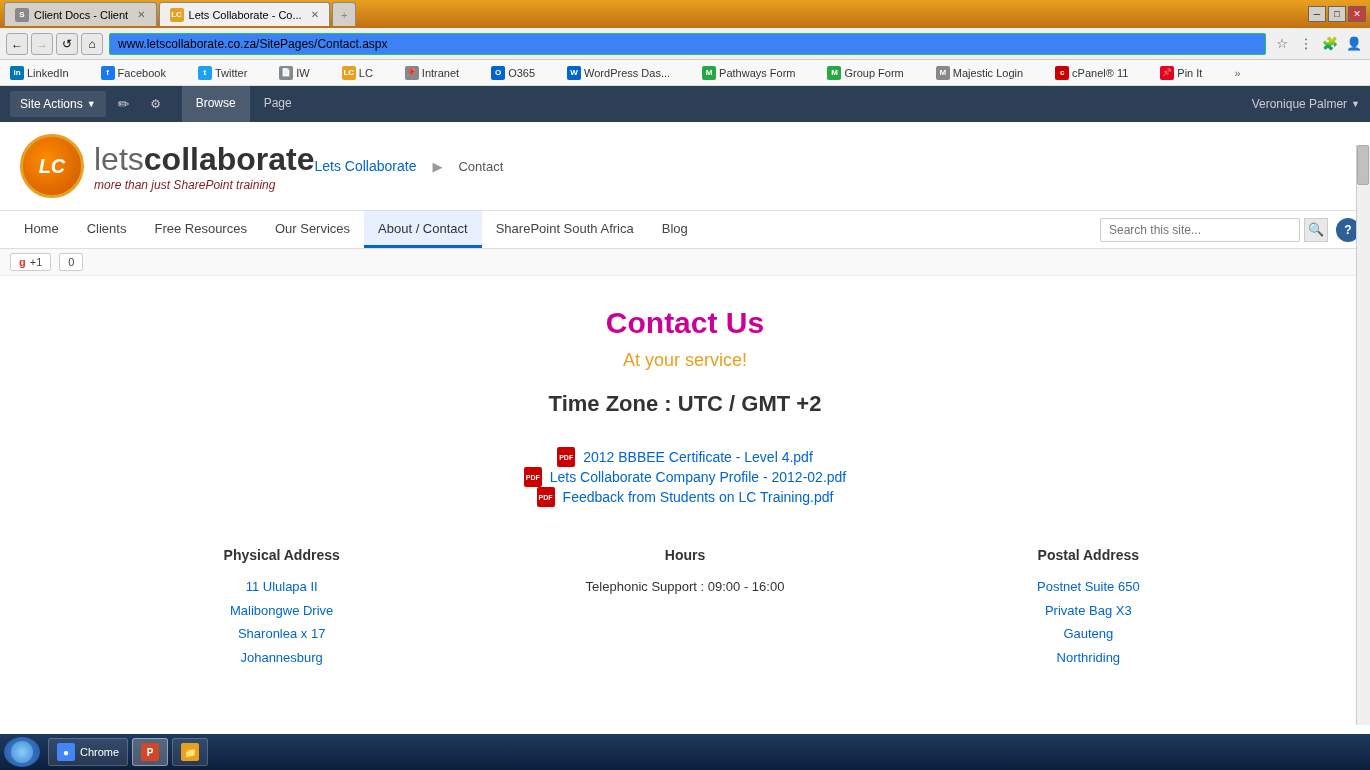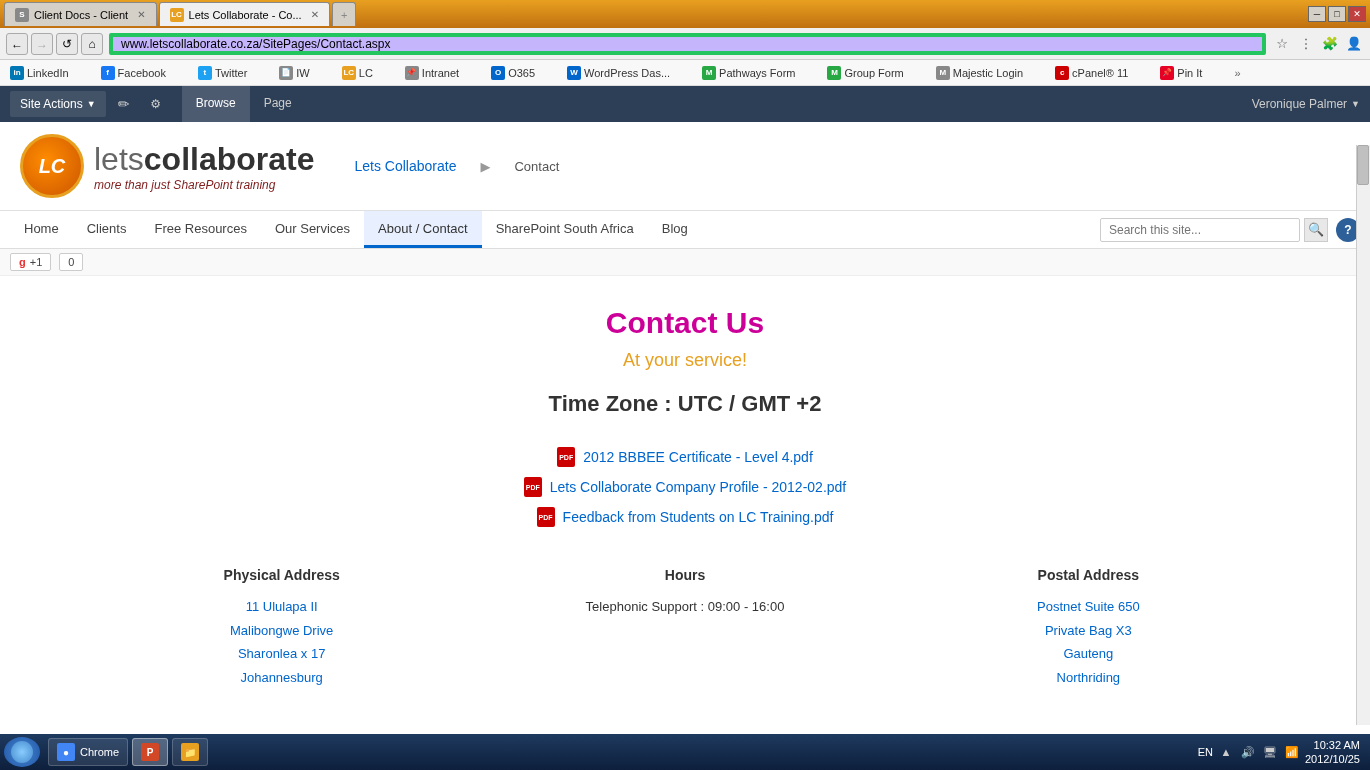--- a/index.html
+++ b/index.html
@@ -92,24 +92,24 @@
       border-radius: 3px;
       display: flex;
       align-items: center;
       justify-content: center;
       font-size: 12px;
       cursor: pointer;
     }
     .url-bar {
       flex: 1;
       height: 22px;
-      border: 4px solid #22c55e;
+      border: 1px solid #22c55e;
       padding: 0 8px;
       font-size: 12px;
-      background: #c4b5fd;
+      background: #3b82f6;
       border-radius: 2px;
     }
     .address-icons {
       display: flex;
       gap: 4px;
     }
     .addr-icon {
       width: 20px;
       height: 20px;
       display: flex;
@@ -261,24 +261,23 @@
     .logo-main span {
       font-weight: bold;
       color: #333;
     }
     .logo-tagline {
       font-size: 12px;
       color: #7f1d1d;
       font-style: italic;
     }
     .breadcrumb {
-      margin-left: 40px;
-      display: flex;
-      align-items: center;
-      gap: 24px;
+      display: flex;
+      align-items: center;
+      gap: 16px;
       font-size: 13px;
       color: #555;
     }
     .breadcrumb a {
       color: #0066cc;
       text-decoration: none;
       font-size: 14px;
     }
     .breadcrumb-sep {
       color: #999;
@@ -410,21 +409,20 @@
       text-align: center;
       font-size: 22px;
       color: #333;
       font-weight: bold;
       margin-bottom: 30px;
     }
     .doc-links {
       display: flex;
       flex-direction: column;
       align-items: center;
-      gap: 10px;
       margin-bottom: 40px;
     }
     .doc-link {
       display: flex;
       align-items: center;
       gap: 8px;
       color: #0066cc;
       text-decoration: none;
       font-size: 14px;
     }
@@ -793,24 +791,13 @@
     <div class="taskbar-app-icon" style="background:#4285f4;color:white;">●</div>
     <span>Chrome</span>
   </div>
   <div class="taskbar-app active">
     <div class="taskbar-app-icon" style="background:#d24726;color:white;">P</div>
   </div>
   <div class="taskbar-app">
     <div class="taskbar-app-icon" style="background:#e8a020;color:white;">📁</div>
   </div>
   <div class="taskbar-sep"></div>
-  <div class="sys-tray">
-    <span class="tray-lang">EN</span>
-    <div class="tray-icon">▲</div>
-    <div class="tray-icon">🔊</div>
-    <div class="tray-icon">🖥</div>
-    <div class="tray-icon">📶</div>
-    <div class="tray-time">
-      <div>10:32 AM</div>
-      <div>2012/10/25</div>
-    </div>
-  </div>
 </div>
 
 </body></html>

